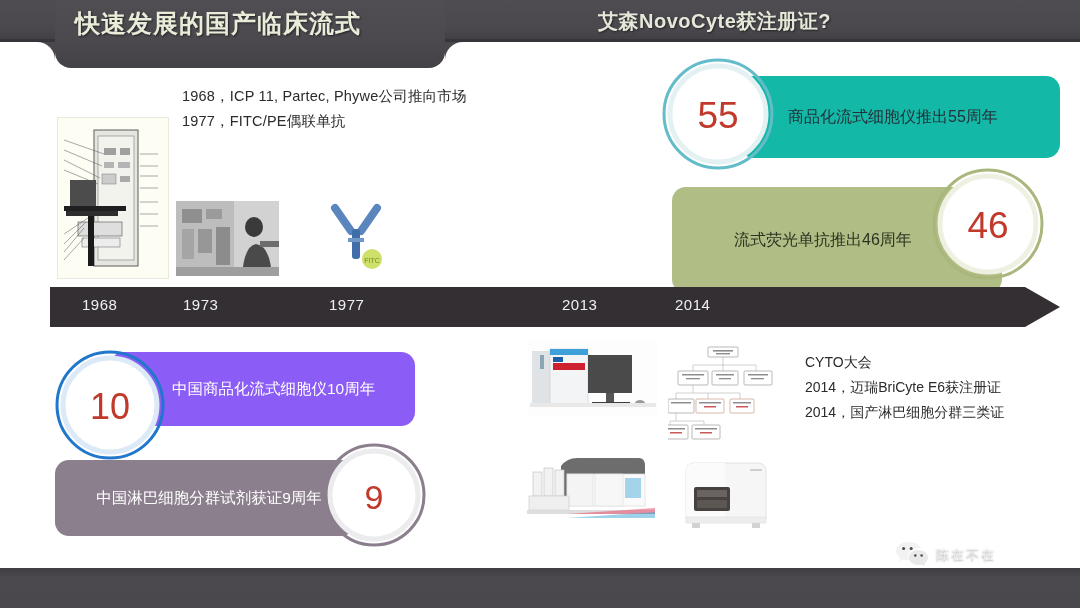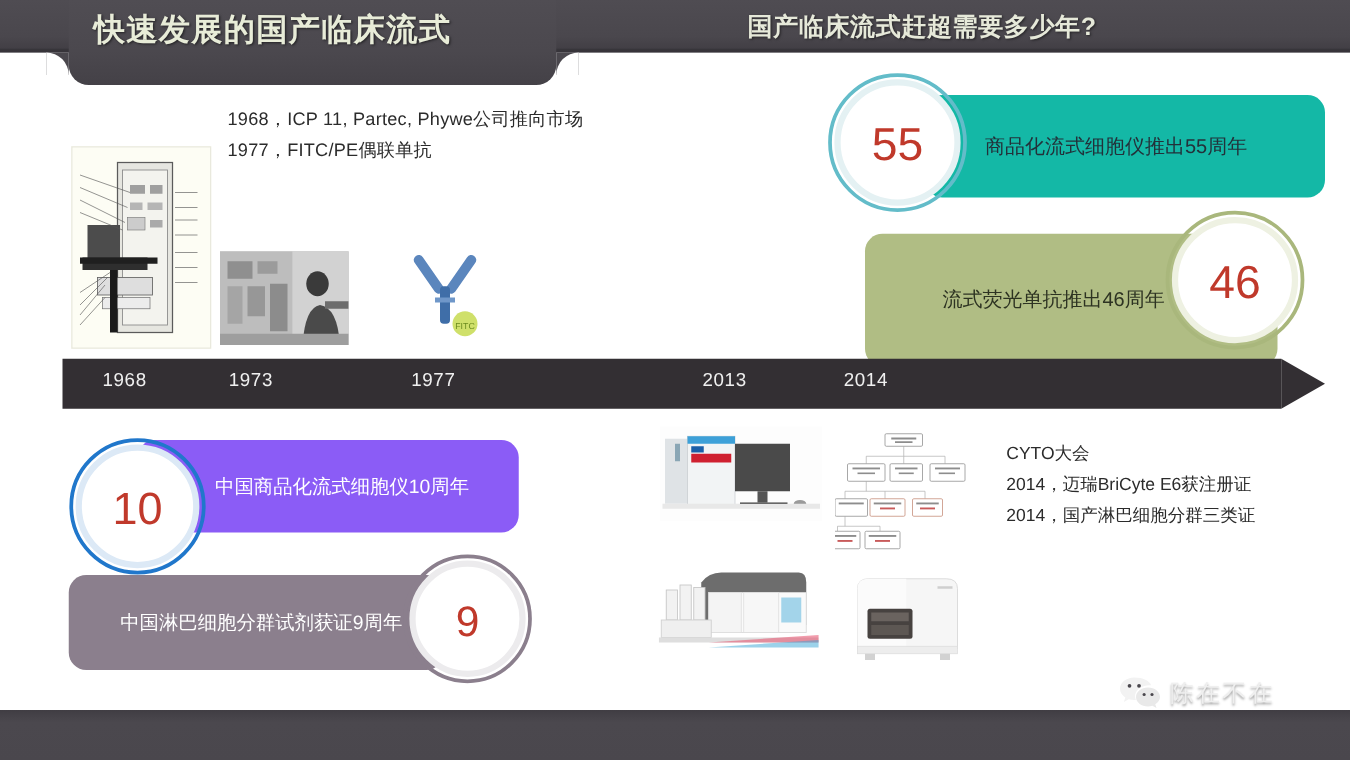--- a/index.html
+++ b/index.html
@@ -39,21 +39,21 @@
   .img-photo{position:absolute;left:176px;top:201px;width:103px;height:75px;
       background:#cfcfcf;overflow:hidden;}
   .antibody{position:absolute;left:325px;top:198px;width:62px;height:78px;}
 
   
   .banner{position:absolute;border-radius:14px;display:flex;align-items:center;}
   .banner-55{left:740px;top:76px;width:320px;height:82px;background:#14b8a6;}
   .banner-55 .btext{margin-left:48px;font-size:16px;color:#23313a;}
   .circle-55{position:absolute;left:662px;top:58px;width:112px;height:112px;}
 
-  .banner-46{left:692px;top:187px;width:330px;height:106px;background:#b0bd84;}
+  .banner-46{left:672px;top:187px;width:330px;height:106px;background:#b0bd84;}
   .banner-46 .btext{margin-left:62px;font-size:16px;color:#2d3322;}
   .circle-46{position:absolute;left:932px;top:168px;width:112px;height:112px;}
 
   
   .timeline{position:absolute;left:50px;top:287px;width:1010px;height:40px;}
   .timeline-body{position:absolute;left:0;top:0;width:975px;height:40px;background:#332f33;}
   .timeline-arrow{position:absolute;left:975px;top:0;width:0;height:0;
       border-top:20px solid transparent;border-bottom:20px solid transparent;
       border-left:35px solid #332f33;}
   .tl-year{position:absolute;top:9px;font-size:15px;color:#f0f0f0;letter-spacing:.5px;}
@@ -74,33 +74,33 @@
   
   .img-instrument1{position:absolute;left:528px;top:341px;width:130px;height:76px;}
   .img-tree{position:absolute;left:668px;top:345px;width:110px;height:98px;}
   .img-instrument2{position:absolute;left:527px;top:452px;width:128px;height:80px;}
   .img-instrument3{position:absolute;left:672px;top:453px;width:110px;height:82px;}
 
   
   .bottom-bar{position:absolute;left:0;top:568px;width:1080px;height:40px;
       background:linear-gradient(180deg,#403d43 0%,#4b484e 25%,#4a474d 100%);}
   .watermark{position:absolute;left:895px;top:540px;display:flex;align-items:center;gap:7px;}
-  .wm-text{font-size:19px;color:#efefef;letter-spacing:2px;
+  .wm-text{font-size:13px;color:#efefef;letter-spacing:2px;
       text-shadow:0 1px 2px rgba(0,0,0,.4);}
 </style>
 </head>
 <body>
 
 <div class="header-bar"></div>
 <div class="notch left"></div>
 <div class="notch right"></div>
 <div class="title-tab">
   <div class="title-tab-text">快速发展的国产临床流式</div>
 </div>
-<div class="header-right-text">国产临床流式赶超需要多少年?</div>
+<div class="header-right-text">艾森NovoCyte获注册证?</div>
 
 <div class="left-notes">
   <div>1968，ICP 11, Partec, Phywe公司推向市场</div>
   <div>1977，FITC/PE偶联单抗</div>
 </div>
 
 <div class="img-old-machine">
   <svg width="110" height="160" viewBox="0 0 110 160">
     <rect x="0" y="0" width="110" height="160" fill="#fdfdf4"></rect>
     <rect x="36" y="12" width="44" height="136" fill="#e6e6e0" stroke="#5b5b5b" stroke-width="1"></rect>

